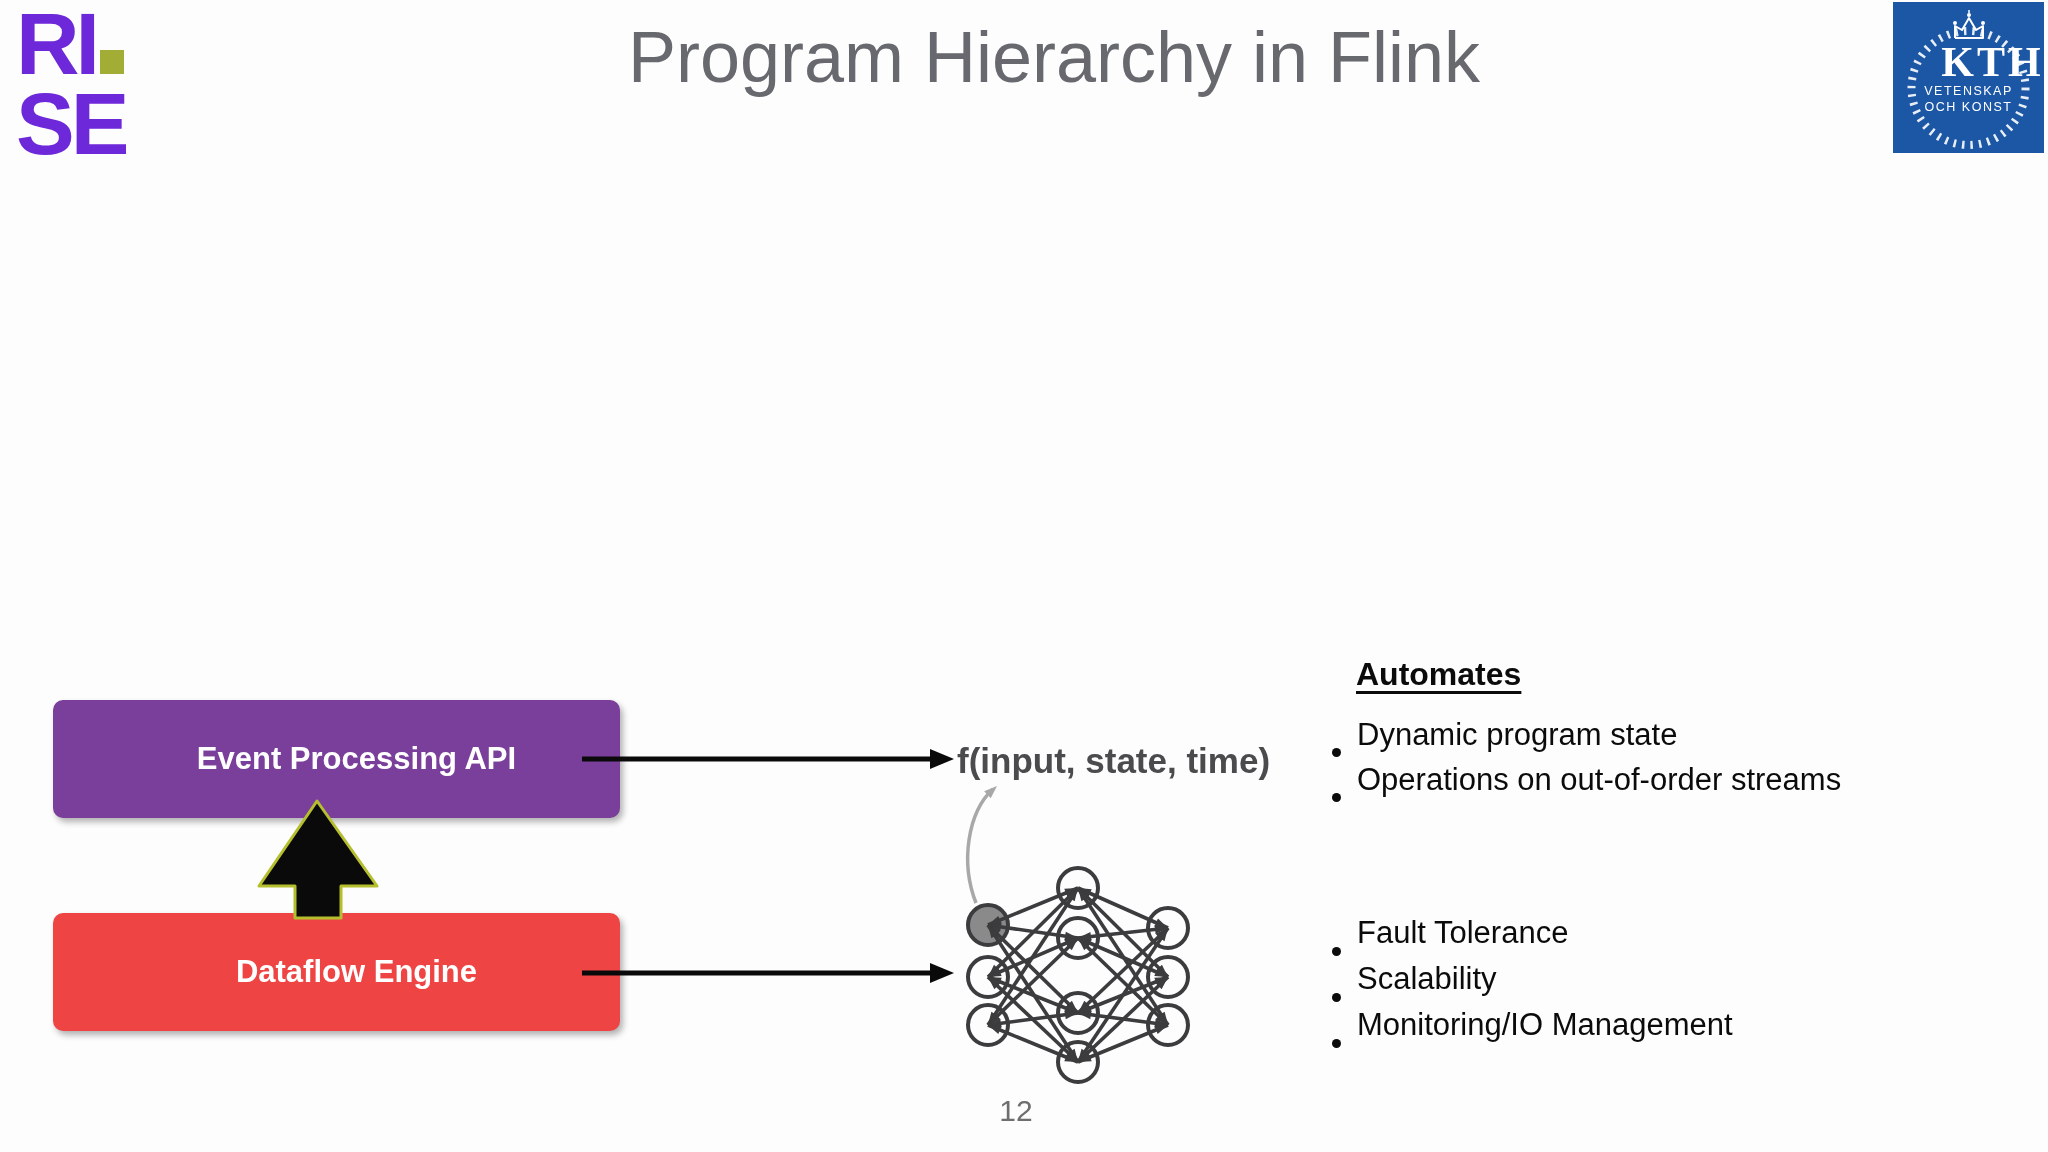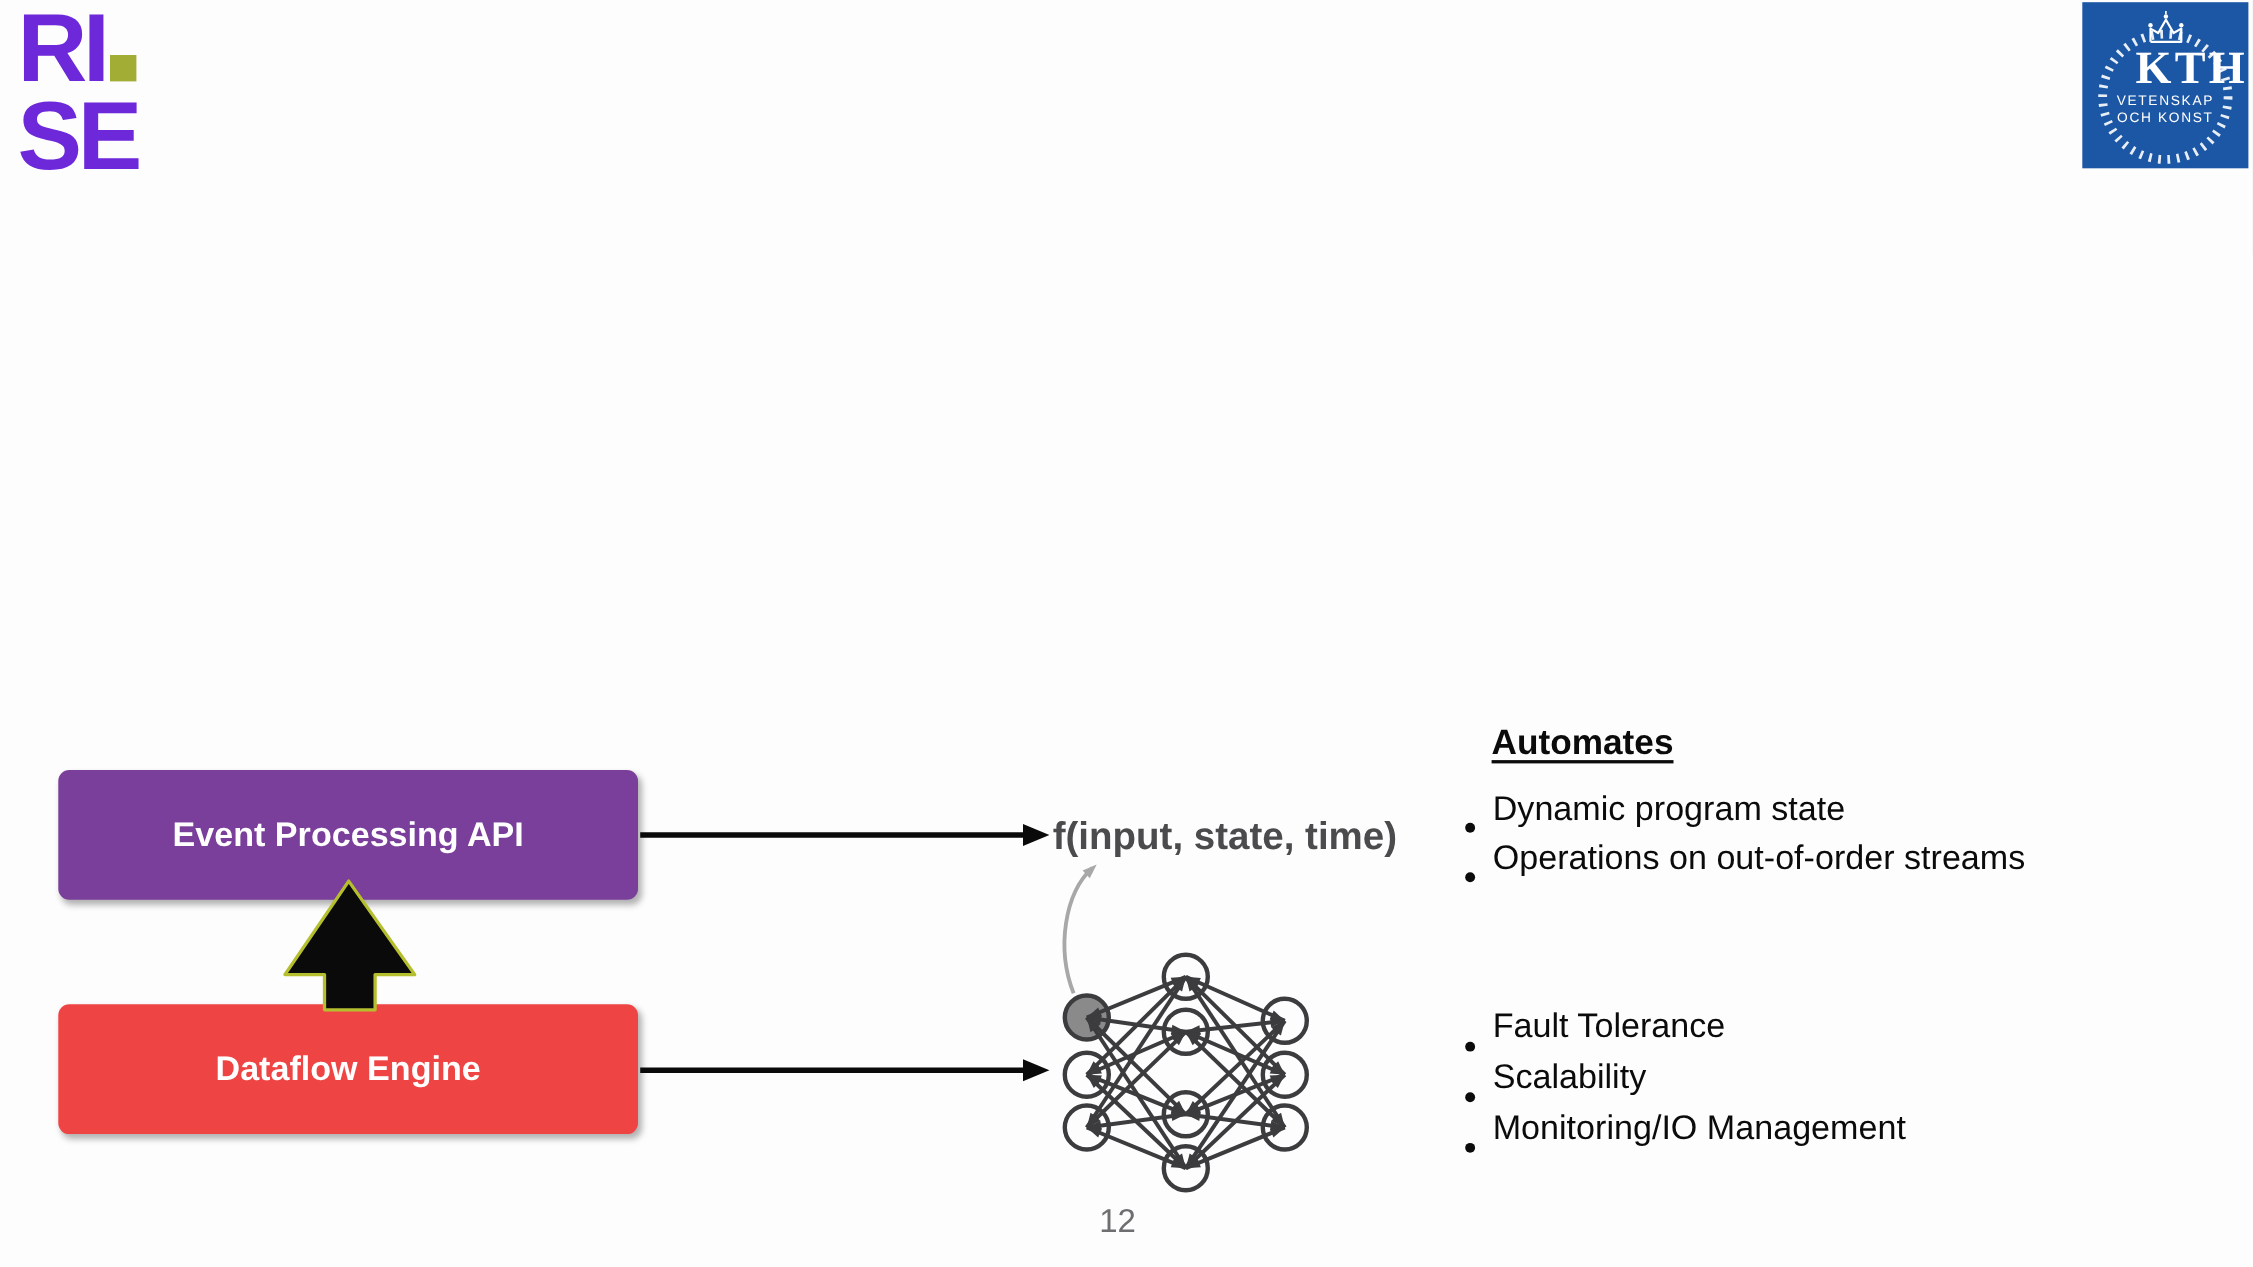--- a/index.html
+++ b/index.html
@@ -18,21 +18,21 @@
   .kth-logo{position:absolute;left:1893px;top:2px;width:151px;height:151px;
     display:flex;flex-direction:column;align-items:center;color:#fff;}
   .kth-wreath{position:absolute;left:0;top:0;}
   .kth-crown{margin-top:8px;}
   .kth-name{font-family:"Liberation Serif",serif;font-weight:700;
     font-size:42px;line-height:42px;letter-spacing:3px;margin-top:1px;margin-left:48px;}
   .kth-sub{font-size:12.5px;font-weight:400;letter-spacing:1.5px;line-height:16px;}
   
   .box{position:absolute;left:53px;width:527px;height:118px;border-radius:10px;
     display:flex;align-items:center;justify-content:center;color:#fff;
-    font-size:31px;font-weight:700;box-shadow:3px 4px 6px rgba(0,0,0,0.30);}
+    font-size:31px;font-weight:700;box-shadow:3px 4px 6px rgba(0,0,0,0.30);padding-left:40px;}
   .api-box{top:700px;}
   .engine-box{top:913px;}
   
   .overlay{position:absolute;left:0;top:0;width:2048px;height:1152px;pointer-events:none;}
   
   .f-label{position:absolute;left:957px;top:741px;font-size:35px;font-weight:700;color:#4b4b4d;}
   
   .automates{position:absolute;left:1332px;top:650px;color:#0b0b0b;}
   .automates h2{margin:0;font-size:32px;line-height:48px;font-weight:700;
     text-decoration:underline;text-decoration-thickness:3px;text-underline-offset:6px;
@@ -51,20 +51,21 @@
 </head>
 <body>
 
 <div class="slide">
 
   <div class="rise-logo" style="color: #6d28d9;">
     <div class="rise-line"><span>RI</span><span class="rise-dot" style="background: rgb(162, 173, 53);"></span></div>
     <div class="rise-line">SE</div>
   </div>
 
+  <h1 class="title">Program Hierarchy in Flink</h1>
 
   <div class="kth-logo" style="background: rgb(28, 87, 165);">
     <svg class="kth-wreath" width="151" height="151" viewBox="0 0 151 151">
       <circle cx="75.5" cy="86" r="57" fill="none" stroke="#ffffff" stroke-width="8" stroke-dasharray="2.5 6" opacity="0.9"></circle>
     </svg>
     <svg class="kth-crown" width="44" height="30" viewBox="0 0 44 30">
       <polyline points="8,28 8,16 15,20 22,8 29,20 36,16 36,28 8,28" fill="none" stroke="#ffffff" stroke-width="2" stroke-linejoin="round"></polyline>
       <circle cx="8" cy="13" r="2" fill="#ffffff"></circle>
       <circle cx="22" cy="5" r="2" fill="#ffffff"></circle>
       <circle cx="36" cy="13" r="2" fill="#ffffff"></circle>

